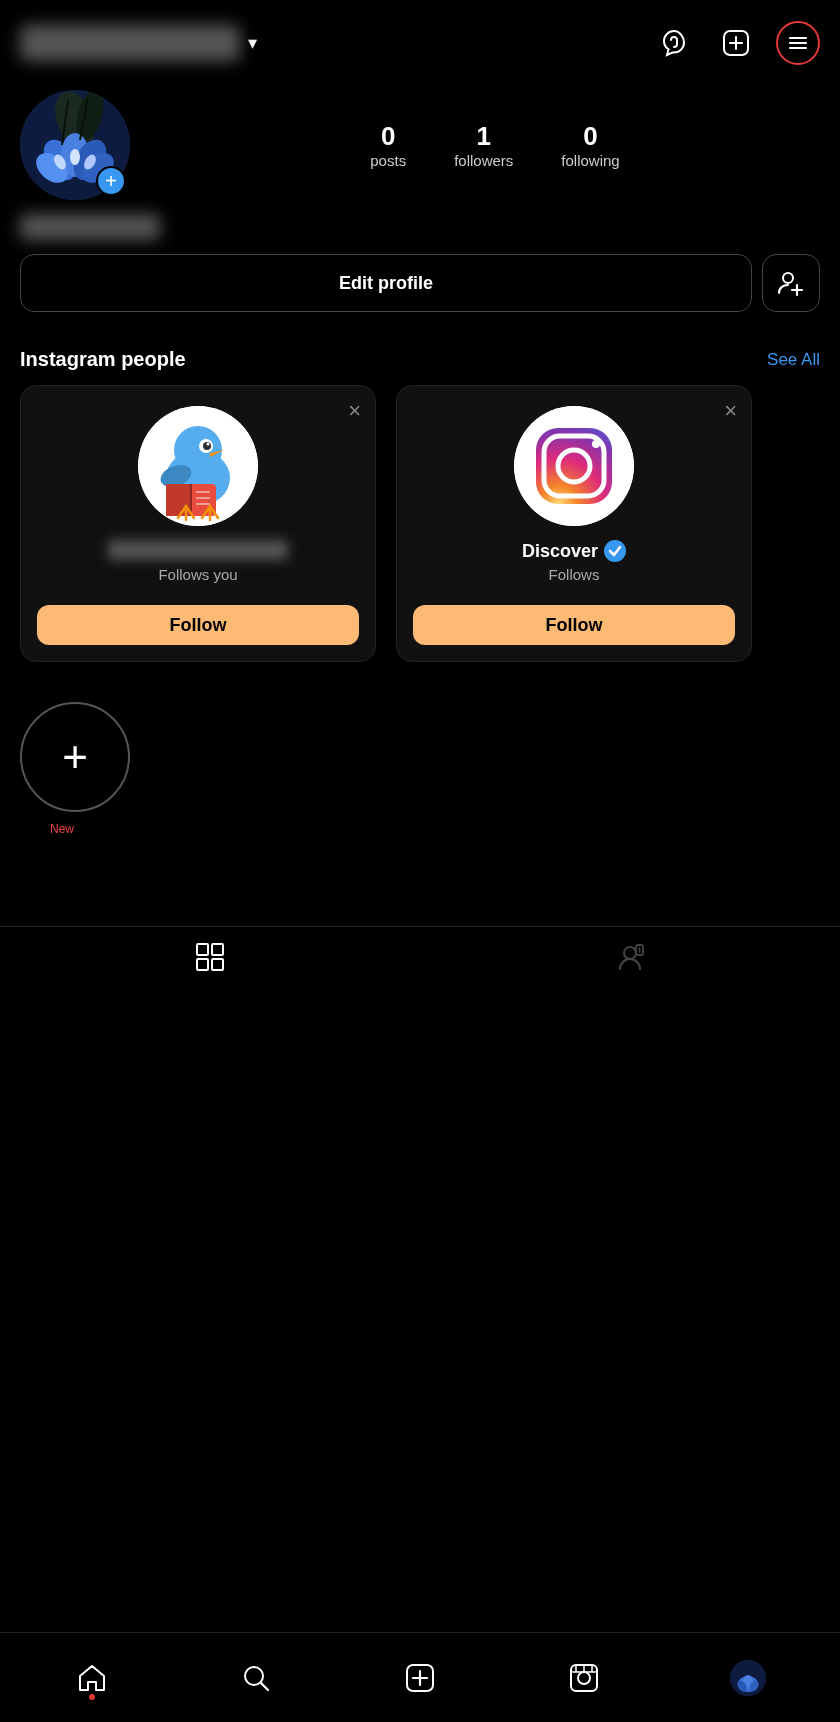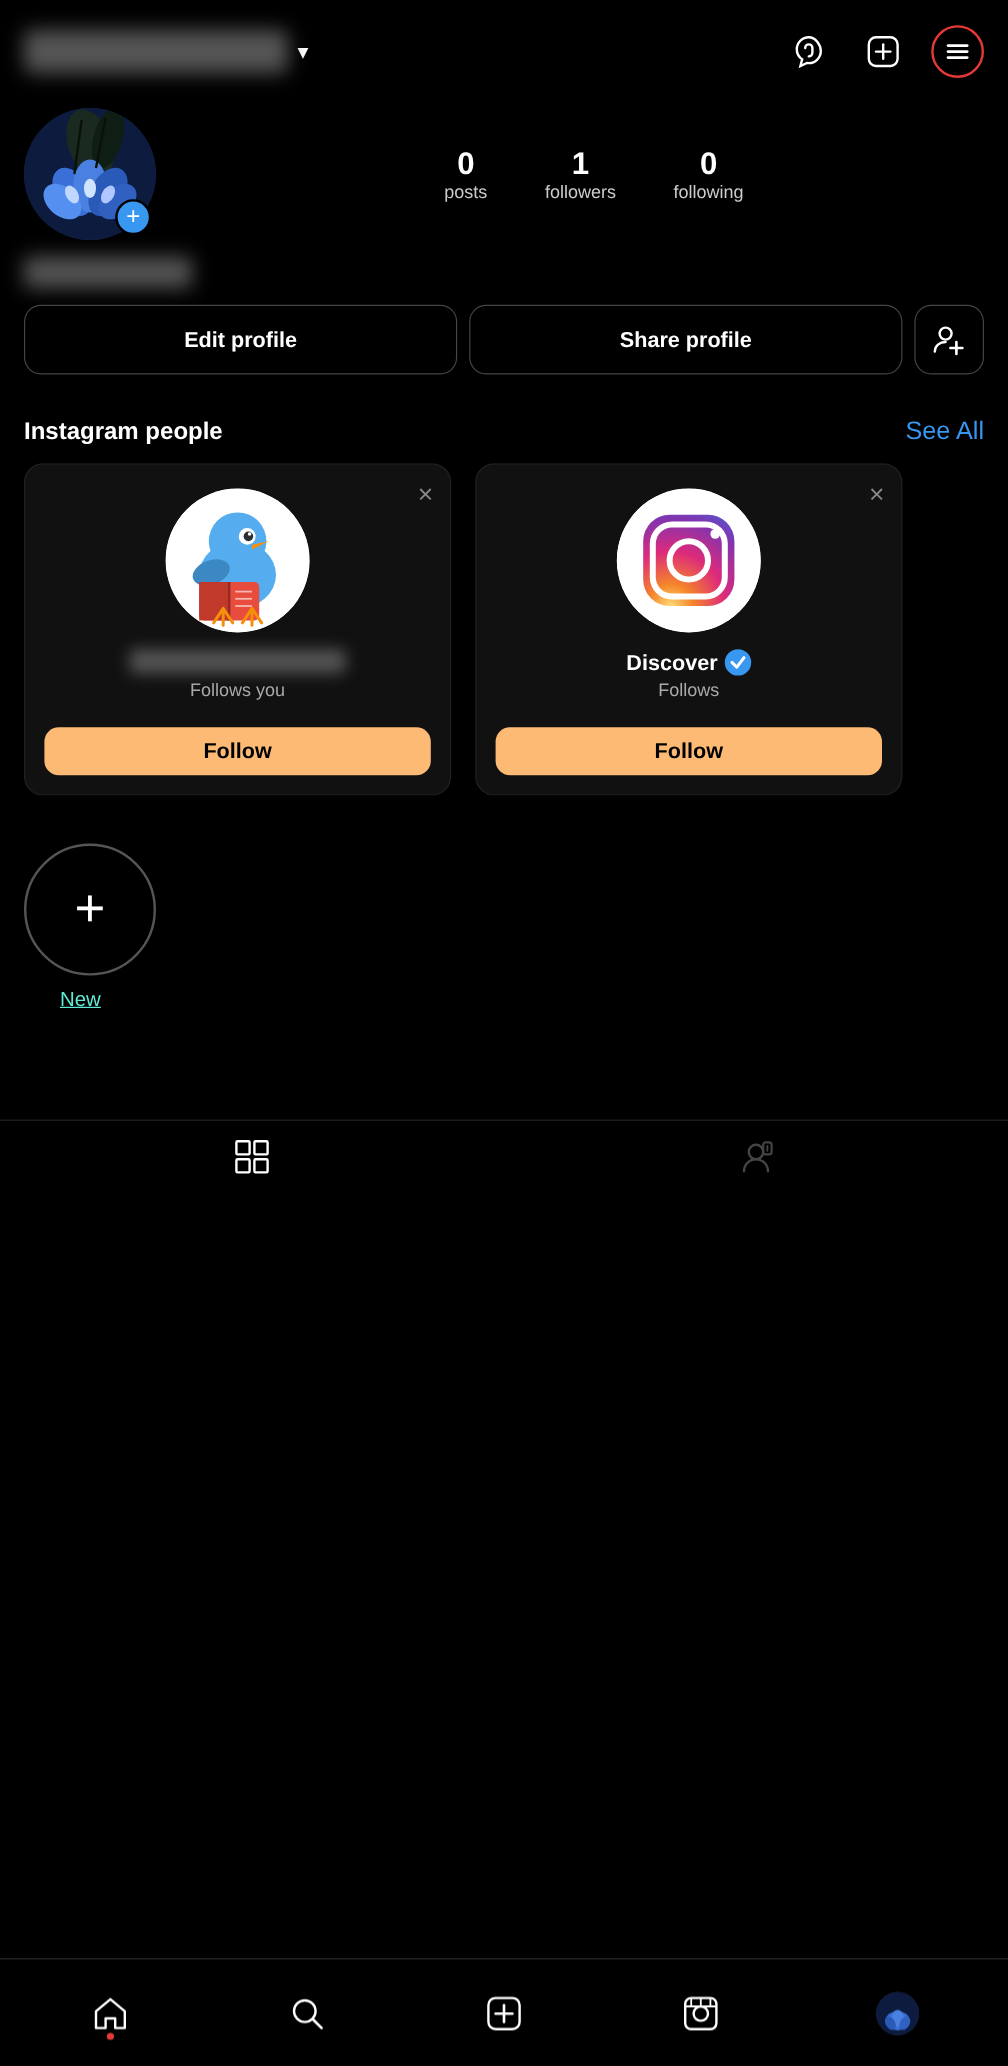--- a/index.html
+++ b/index.html
@@ -185,21 +185,21 @@
       display: flex;
       align-items: center;
       justify-content: space-between;
       padding: 20px 20px 14px 20px;
     }
     .discover-title {
       font-size: 20px;
       font-weight: 700;
     }
     .see-all {
-      font-size: 21px;
+      font-size: 17px;
       color: #3897f0;
       cursor: pointer;
     }
 
     
     .discover-cards {
       display: flex;
       gap: 0;
       padding: 0 10px;
       overflow-x: hidden;
@@ -317,24 +317,23 @@
       justify-content: center;
       cursor: pointer;
     }
     .new-circle-plus {
       font-size: 44px;
       font-weight: 200;
       color: #fff;
       line-height: 1;
     }
     .new-label {
-      font-size: 17px;
-      color: #5eead4;
+      font-size: 12px;
+      color: #ef4444;
       padding-left: 30px;
-      text-decoration: underline;
     }
 
     
     .content-tabs {
       display: flex;
       justify-content: space-around;
       border-top: 1px solid #222;
       margin-top: 80px;
       padding: 14px 0;
     }
@@ -486,21 +485,20 @@
         <span class="stat-number">0</span>
         <span class="stat-label">following</span>
       </div>
     </div>
   </div>
 
   <div class="username-name-blur"></div>
 
   <div class="action-buttons">
     <button class="btn-profile">Edit profile</button>
-    <button class="btn-profile">Share profile</button>
     <button class="btn-add-person">
       <svg viewBox="0 0 28 28">
         <circle cx="11" cy="9" r="5" stroke="#fff" stroke-width="2"></circle>
         <path d="M2 24c0-5 4-8 9-8" stroke="#fff" stroke-width="2" stroke-linecap="round"></path>
         <line x1="20" y1="16" x2="20" y2="26" stroke="#fff" stroke-width="2.2" stroke-linecap="round"></line>
         <line x1="15" y1="21" x2="25" y2="21" stroke="#fff" stroke-width="2.2" stroke-linecap="round"></line>
       </svg>
     </button>
   </div>
 </div>

